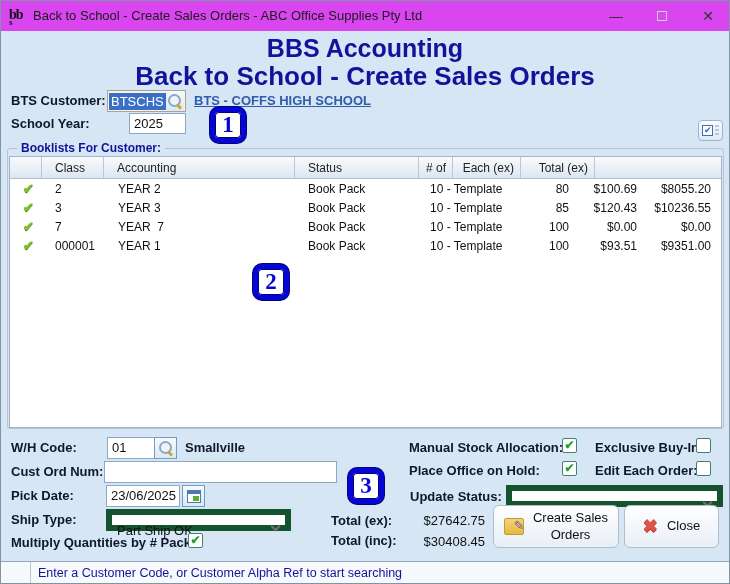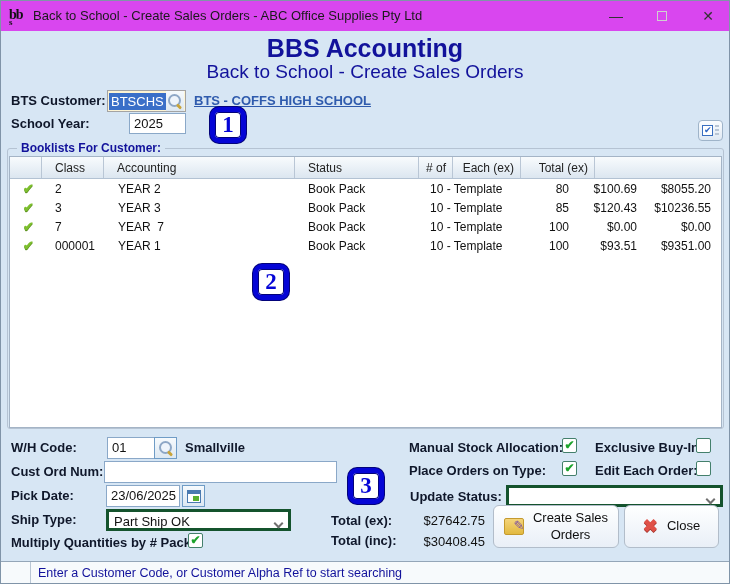--- a/index.html
+++ b/index.html
@@ -10,21 +10,21 @@
   
   .titlebar { position:absolute; top:0; left:0; right:0; height:30px; background:#d946ef; }
   .app-icon { position:absolute; left:8px; top:5px; width:20px; height:20px; font-family:"Liberation Serif",serif; font-weight:bold; font-size:14px; color:#111; letter-spacing:-1px; line-height:18px; }
   .app-icon .s { position:absolute; left:0; top:7px; font-size:9px; }
   .title-text { position:absolute; left:32px; top:7px; font-size:13px; color:#1a1a1a; white-space:nowrap; }
   .win-btn { position:absolute; top:0; width:46px; height:30px; display:flex; align-items:center; justify-content:center; font-size:14px; color:#333; cursor:default; }
   .max-box { width:10px; height:10px; border:1px solid #cfcfcf; }
 
   
   .hdr1 { position:absolute; top:33px; left:0; width:100%; text-align:center; font-size:25px; font-weight:bold; color:#12129b; }
-  .hdr2 { position:absolute; top:60px; left:0; width:100%; text-align:center; font-size:19px; font-weight:normal; color:#12129b; }
+  .hdr2 { position:absolute; top:60px; left:0; width:100%; text-align:center; font-size:26px; font-weight:bold; color:#12129b; }
 
   .lbl { position:absolute; font-size:13px; font-weight:bold; color:#0f172a; white-space:nowrap; }
   .inp { position:absolute; background:#fff; border:1px solid #8aa8c8; font-size:13px; color:#111; padding:2px 4px; height:21px; }
 
   
   .lens { position:relative; width:17px; height:16px; display:inline-block; flex:none; }
   .lens::before { content:""; position:absolute; left:2px; top:1px; width:9px; height:9px; border:2px solid #8ea7c6; border-radius:50%; background:#eef4fb; }
   .lens::after { content:""; position:absolute; right:1px; bottom:1px; width:6px; height:3px; background:#c9a43a; border-radius:2px; transform:rotate(45deg); }
 
   .bts-ctrl { position:absolute; left:106px; top:89px; width:79px; height:22px; border:1px solid #a3a3a3; background:#fdf4d4; display:flex; align-items:center; }
@@ -51,21 +51,21 @@
   .c0{width:32px;} .c1{width:62px;padding-left:13px;} .c2{width:191px;padding-left:14px;} .c3{width:122px;padding-left:13px;} .c4{width:124px;padding-left:13px;}
   .c5{width:34px;justify-content:flex-end;} .c6{width:68px;justify-content:flex-end;} .c7{width:74px;justify-content:flex-end;} .c8{width:6px;border-right:none;padding:0;}
   .th.c1,.th.c2,.th.c3,.th.c4{padding-left:13px;}
   .rowcheck { color:#7dbf2e; font-size:13px; font-weight:bold; text-shadow:0 1px 0 #588c1c; margin-left:7px; }
 
   
   .chk { position:absolute; width:15px; height:15px; background:#fff; border:1px solid #44806c; border-radius:2px; font-size:12px; line-height:12px; text-align:center; }
   .chk.on::after { content:"\2714"; color:#1ca32c; font-weight:bold; }
 
   
-  .select { position:absolute; background:#fff; border:3px solid #14532d; height:22px; font-size:13px; color:#111; padding:2px 20px 2px 5px; }
+  .select { position:absolute; background:#fff; border:6px solid #14532d; height:22px; font-size:13px; color:#111; padding:8px 20px 2px 5px; }
   .chev { position:absolute; right:6px; top:8px; width:7px; height:7px; border-right:2px solid #707070; border-bottom:2px solid #707070; transform:rotate(45deg); }
 
   .date-btn { position:absolute; border:1px solid #6f9cc6; background:linear-gradient(#f6fafd,#dde8f2); display:flex; align-items:center; justify-content:center; }
   .cal { width:14px; height:13px; border:1px solid #4a7ab0; background:#fff; position:relative; }
   .cal::before { content:""; position:absolute; top:0; left:0; right:0; height:3px; background:#4a7ab0; }
   .cal::after { content:""; position:absolute; right:1px; bottom:1px; width:6px; height:5px; background:#58b030; }
 
   .val { position:absolute; font-size:13px; color:#111; text-align:right; }
 
   .btn { position:absolute; display:flex; align-items:center; justify-content:center; gap:9px; border:1px solid #b2bdca; border-radius:6px; background:linear-gradient(#feffff,#e9eff7); font-size:13px; color:#101010; text-align:center; line-height:1.25; }
@@ -200,21 +200,21 @@
   </div>
 
   <span class="lbl" style="left:10px; top:534px;">Multiply Quantities by # Packs:</span>
   <span class="chk on" style="left:187px; top:532px;"></span>
 
   <span class="lbl" style="left:408px; top:439px;">Manual Stock Allocation:</span>
   <span class="chk on" style="left:561px; top:437px;"></span>
   <span class="lbl" style="left:594px; top:439px;">Exclusive Buy-In:</span>
   <span class="chk" style="left:695px; top:437px;"></span>
 
-  <span class="lbl" style="left:408px; top:462px;">Place Orders on Type:</span>
+  <span class="lbl" style="left:408px; top:462px;">Place Office on Hold:</span>
   <span class="chk on" style="left:561px; top:460px;"></span>
   <span class="lbl" style="left:594px; top:462px;">Edit Each Order:</span>
   <span class="chk" style="left:695px; top:460px;"></span>
 
   <span class="lbl" style="left:409px; top:488px;">Update Status:</span>
   <div class="select" style="left:505px; top:484px; width:217px;">
     <span></span>
     <span class="chev"></span>
   </div>
 

